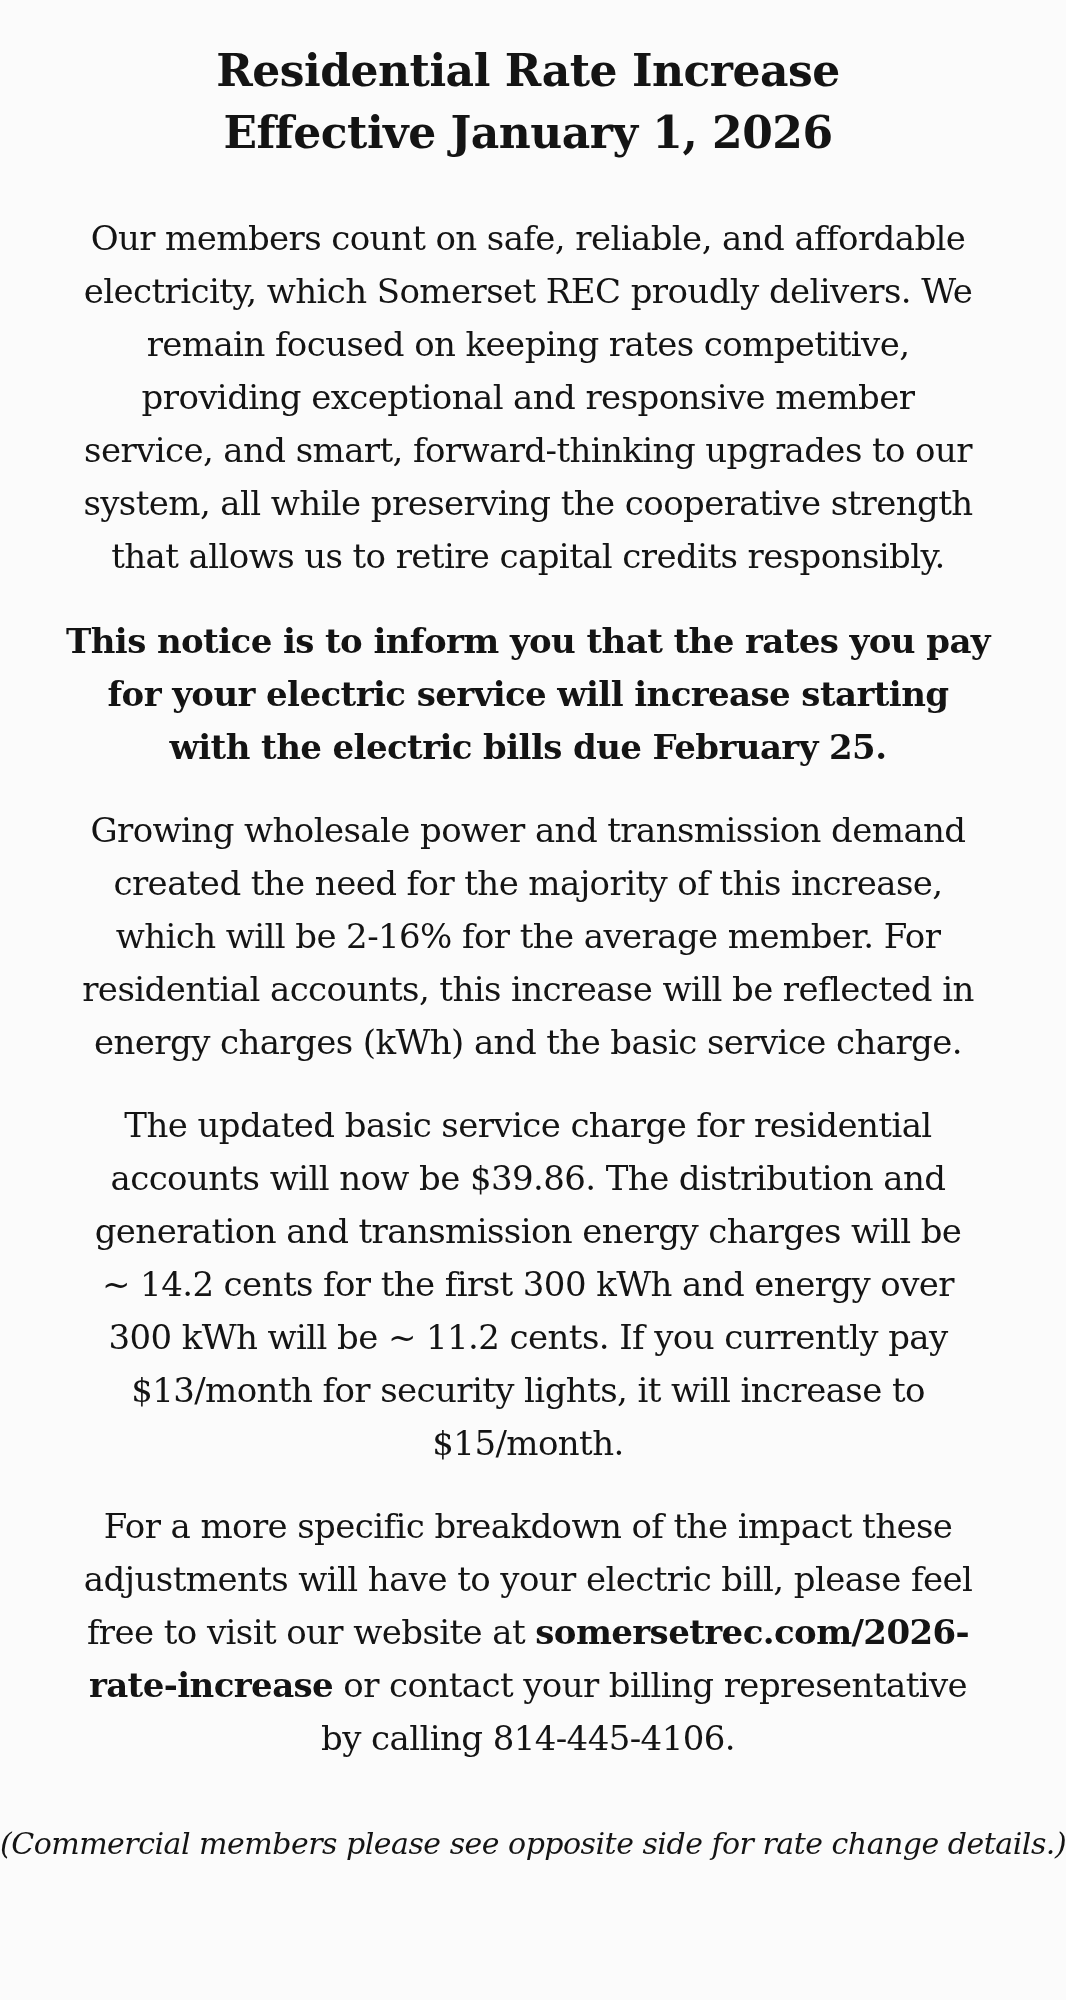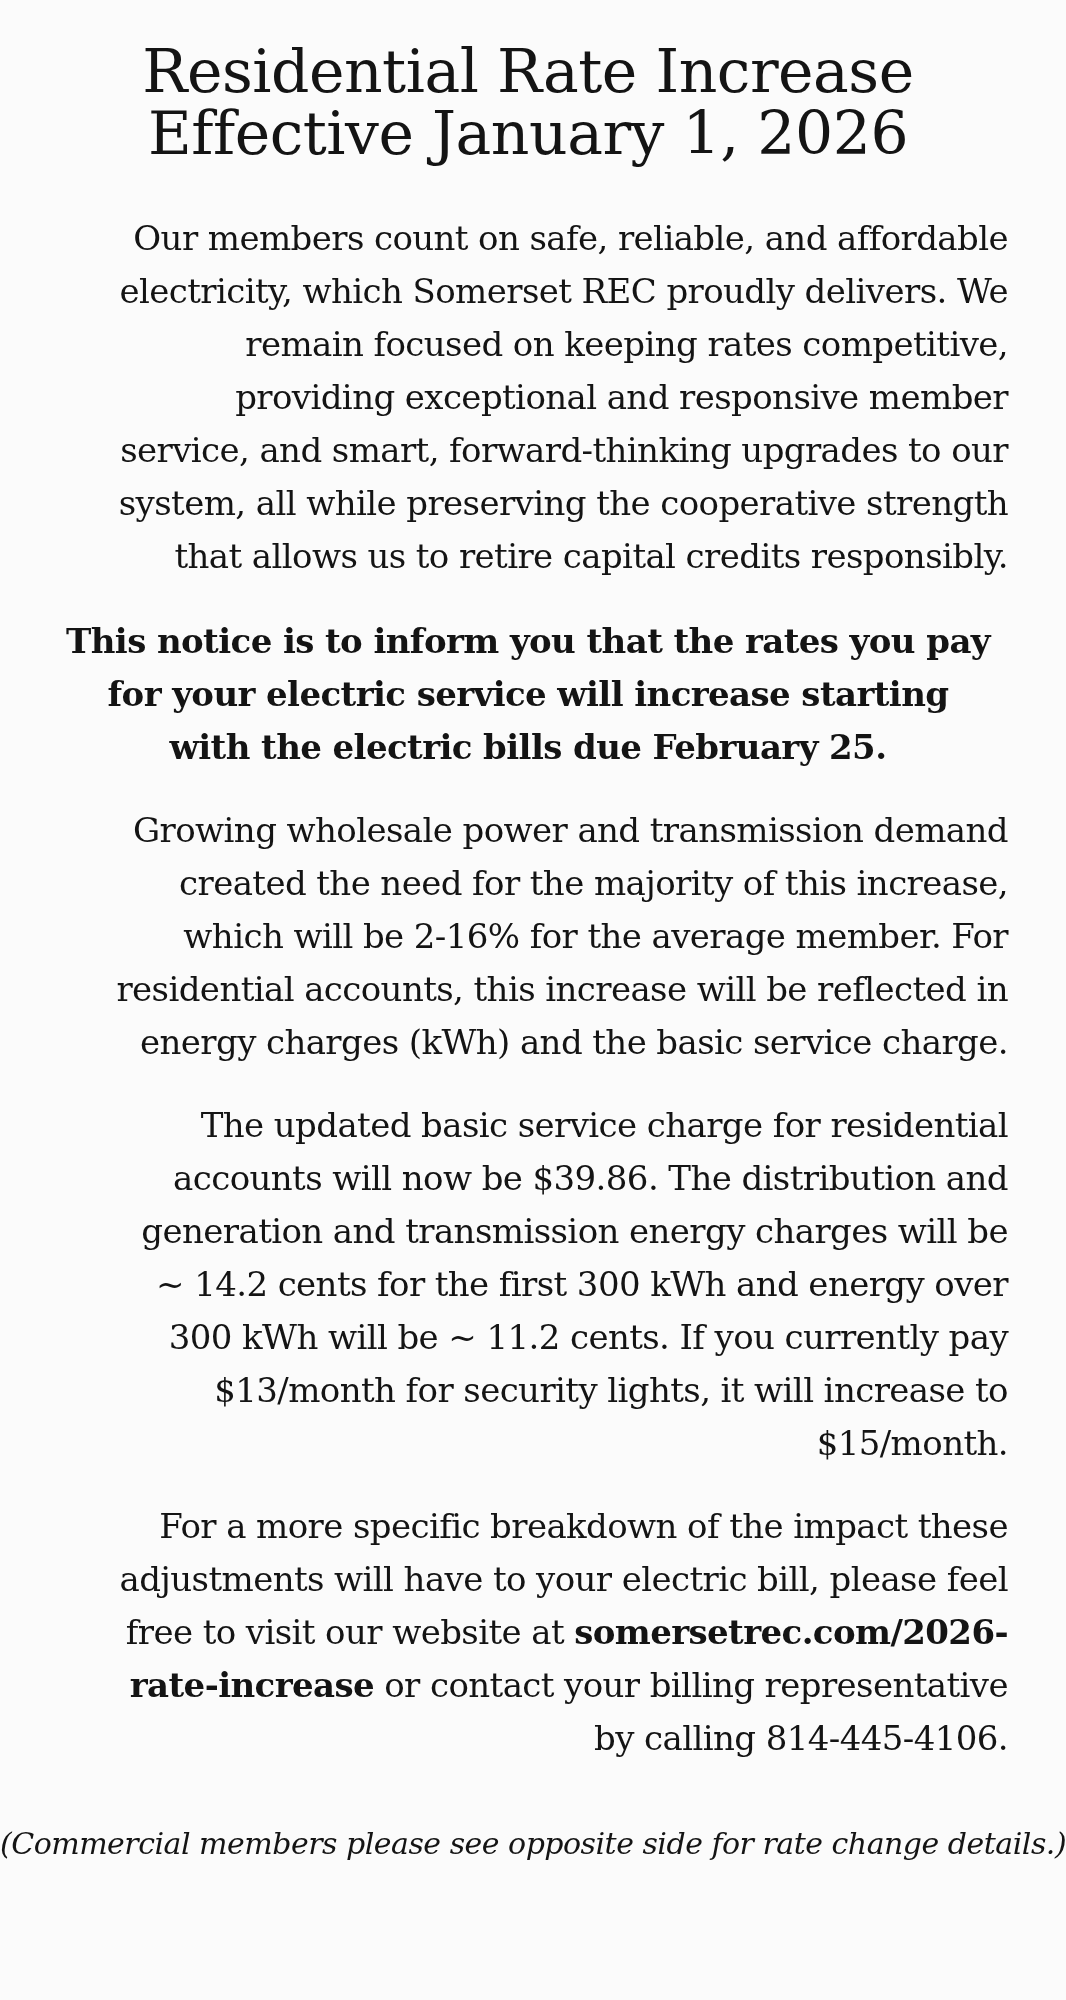--- a/index.html
+++ b/index.html
@@ -15,36 +15,36 @@
     overflow: hidden;
     font-family: "DejaVu Serif", "Liberation Serif", serif;
     color: #141414;
   }
   .content {
     padding: 40px 58px 0 48px;
   }
   .doc-title {
     margin: 0 0 48px 0;
     text-align: center;
-    font-size: 60px;
+    font-size: 44px;
     line-height: 62px;
-    font-weight: 400;
+    font-weight: 700;
     letter-spacing: -0.5px;
     white-space: pre;
   }
   .doc-title .title-line {
     display: block;
   }
   .para {
     margin: 0 0 30px 0;
     font-size: 34px;
     line-height: 53px;
     letter-spacing: -0.6px;
     white-space: pre;
-    text-align: right;
+    text-align: center;
   }
   .para.bold-centered {
     font-weight: 700;
     text-align: center;
     margin-top: 32px;
   }
   .inline-bold {
     font-weight: 700;
   }
   .footer-note {

